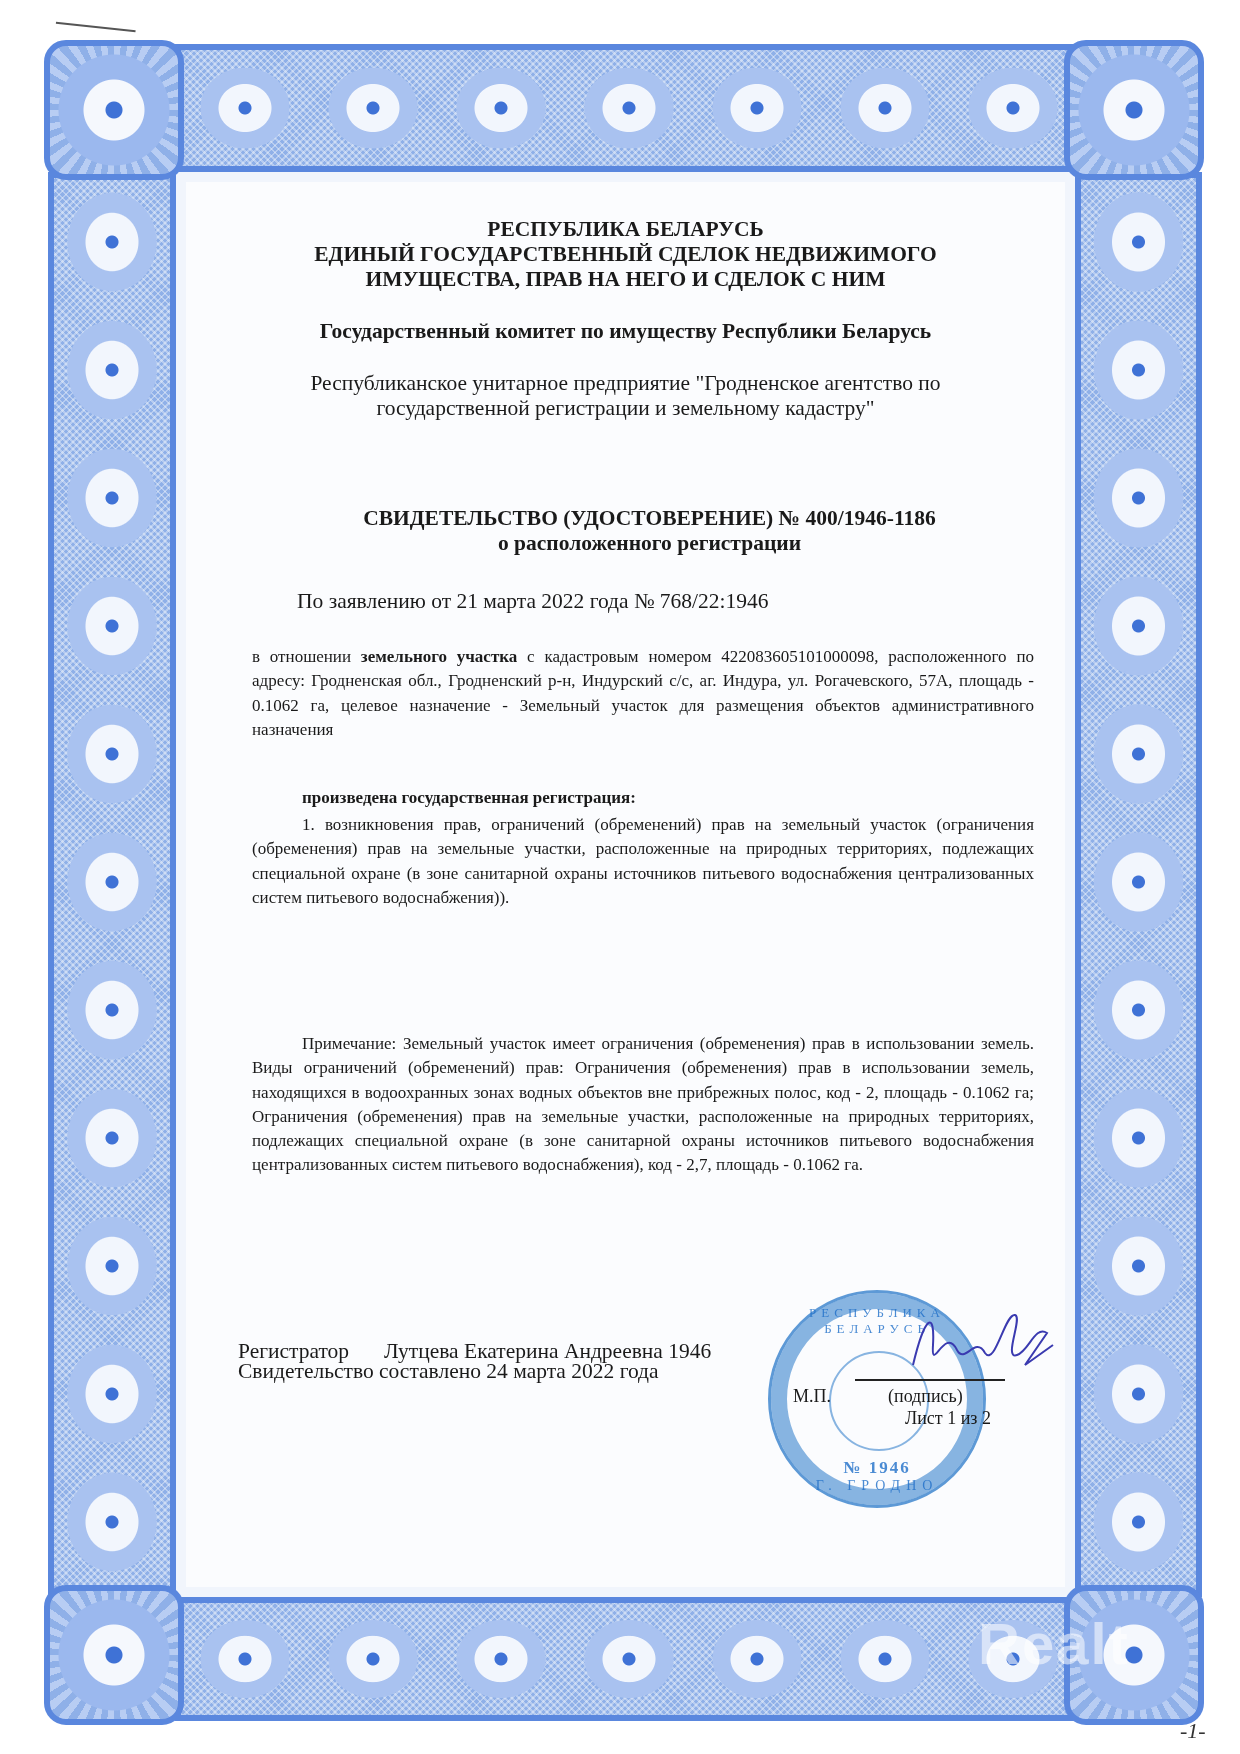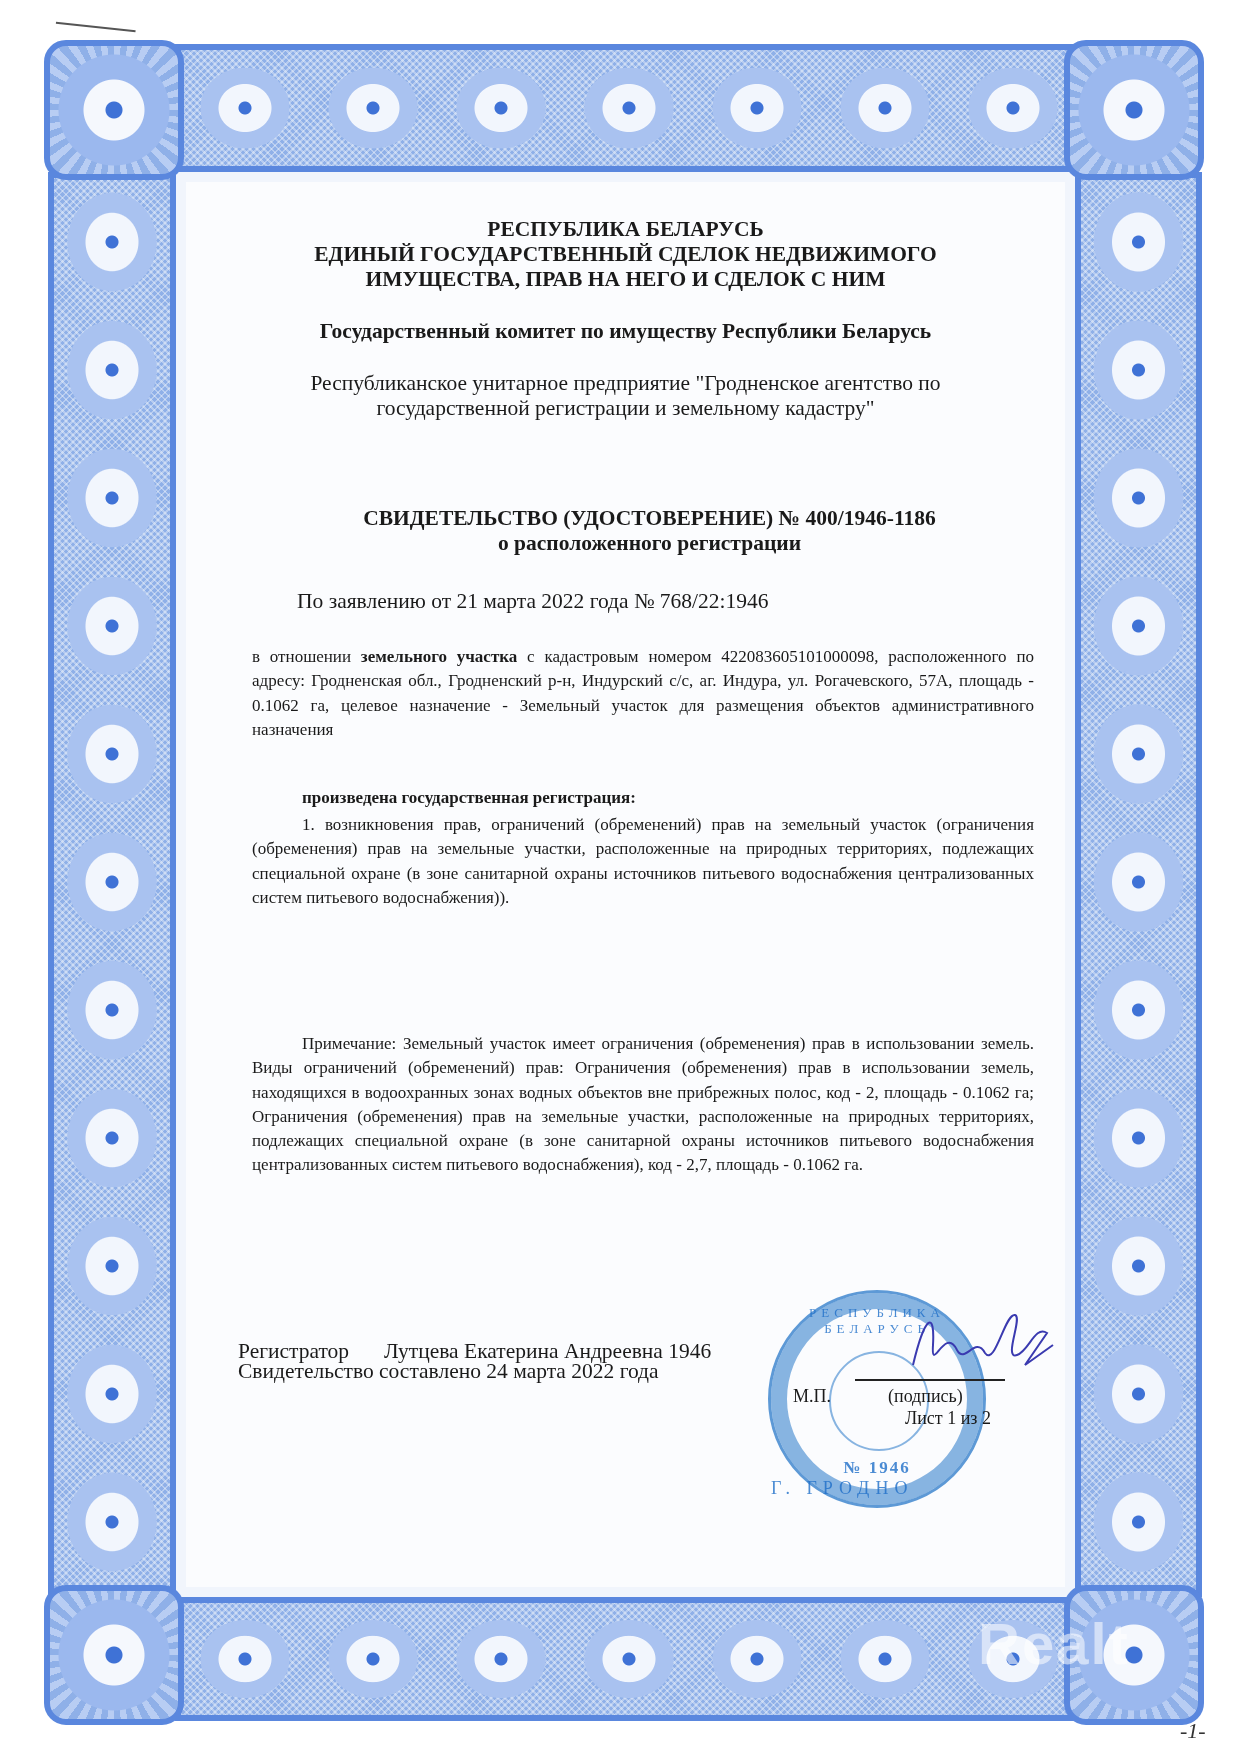--- a/index.html
+++ b/index.html
@@ -70,21 +70,21 @@
       position: absolute; left: 768px; top: 1290px; width: 212px; height: 212px;
       border-radius: 50%; border: 3px solid rgba(40,120,200,0.75);
       box-shadow: inset 0 0 0 14px rgba(255,255,255,0), inset 0 0 0 16px rgba(40,120,200,0.55);
       color: rgba(30,110,200,0.8); font-family: "Liberation Serif", serif;
     }
     .stamp-inner {
       position: absolute; left: 58px; top: 58px; width: 96px; height: 96px; border-radius: 50%;
       border: 2px solid rgba(40,120,200,0.55);
     }
     .stamp-num { position: absolute; left: 0; width: 212px; top: 165px; text-align: center; font-size: 17px; font-weight: bold; letter-spacing: 2px; }
-    .stamp-city { position: absolute; left: 0; width: 212px; top: 185px; text-align: left; font-size: 18px; letter-spacing: 6px; }
+    .stamp-city { position: absolute; left: 0; width: 212px; top: 185px; text-align: center; font-size: 14px; letter-spacing: 6px; }
     .stamp-top { position: absolute; left: 0; width: 212px; top: 12px; text-align: center; font-size: 13px; letter-spacing: 5px; }
     .signature { position: absolute; left: 905px; top: 1305px; width: 150px; height: 75px; }
     .watermark {
       position: absolute; left: 930px; top: 1610px; font-family: "Liberation Sans", sans-serif;
       font-weight: bold; font-size: 58px; letter-spacing: 2px; color: rgba(255,255,255,0.55); margin-left: 48px;
     }
     .pagemark { position: absolute; left: 1180px; top: 1718px; font-size: 22px; font-style: italic; color: #333; }
     .scribble { position: absolute; left: 55px; top: 26px; width: 80px; height: 14px; border-top: 2px solid #555; transform: rotate(6deg); }
   </style>
 </head>

